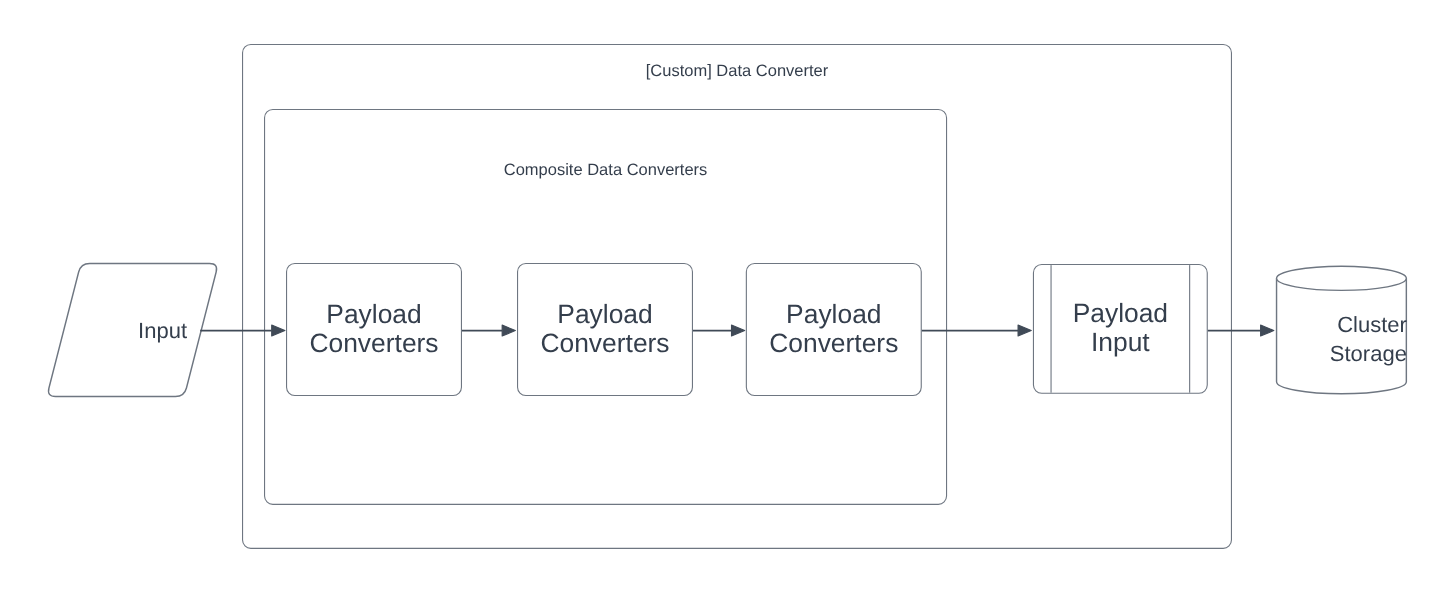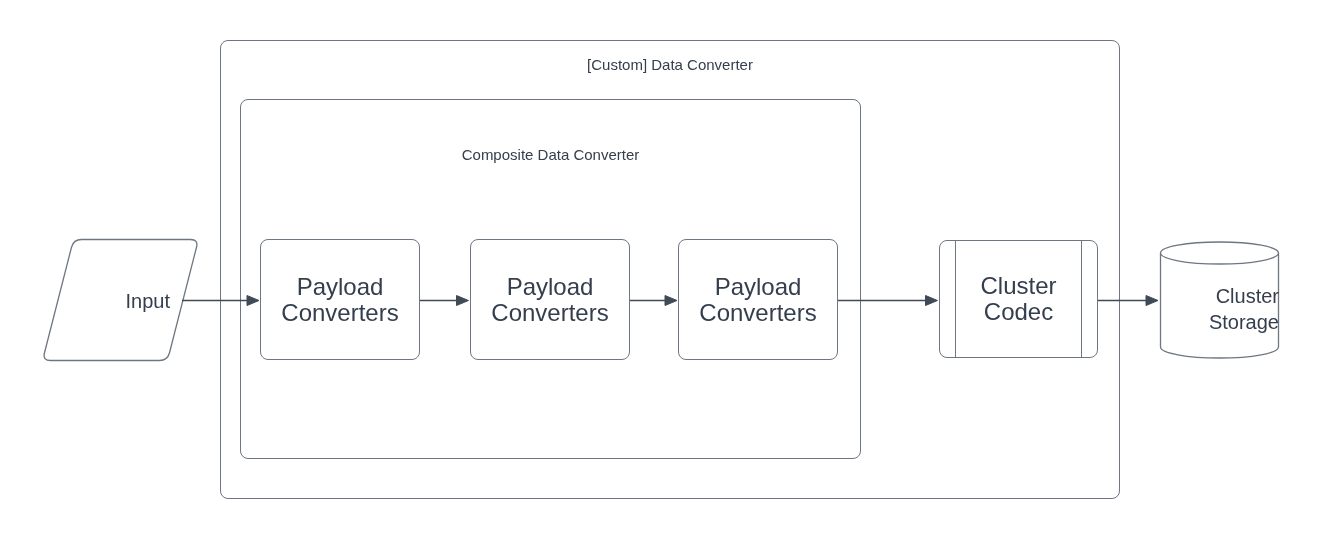--- a/index.html
+++ b/index.html
@@ -93,21 +93,21 @@
 </head>
 <body>
 
 <div class="stage">
 
   <div class="shape container-box" style="left:220px; top:40px; width:900px; height:459px;">
     <div class="container-title" style="top:11px;">[Custom] Data Converter</div>
   </div>
 
   <div class="shape container-box" style="left:240px; top:99px; width:621px; height:360px;">
-    <div class="container-title" style="top:42px;">Composite Data Converter</div>
+    <div class="container-title" style="top:42px;">Composite Data Converters</div>
   </div>
 
   <div class="shape" style="left:260px; top:239px; width:160px; height:121px;">
     <div class="box-label">
       <span>Payload Converters</span>
     </div>
   </div>
 
   <div class="shape" style="left:470px; top:239px; width:160px; height:121px;">
     <div class="box-label">
@@ -118,21 +118,21 @@
   <div class="shape" style="left:678px; top:239px; width:160px; height:121px;">
     <div class="box-label">
       <span>Payload Converters</span>
     </div>
   </div>
 
   <div class="shape" style="left:939px; top:240px; width:159px; height:118px;">
     <div class="codec-bar left"></div>
     <div class="codec-bar right"></div>
     <div class="box-label codec-label-area">
-      <span>Cluster Codec</span>
+      <span>Payload Input</span>
     </div>
   </div>
 
   <svg class="shapes-svg" viewBox="0 0 1320 540">
 
     <g>
       <path class="outline" d="M 81.5 239.5
         L 190.5 239.5 Q 198.5 239.5 196.5 247.25
         L 169.5 352.75 Q 167.5 360.5 159.5 360.5
         L 50.5 360.5 Q 42.5 360.5 44.5 352.75

